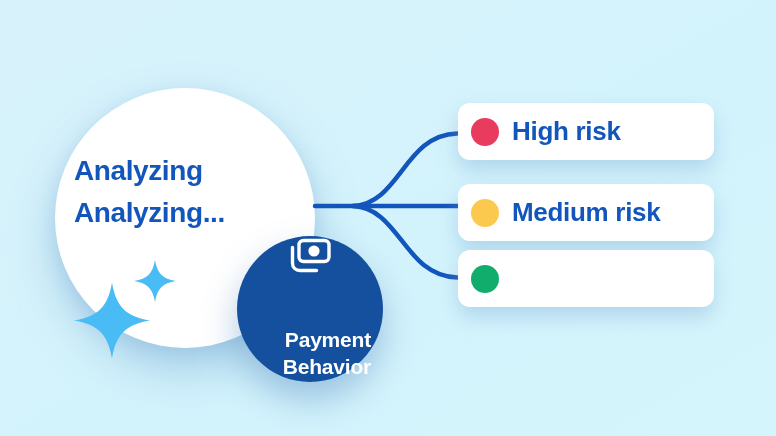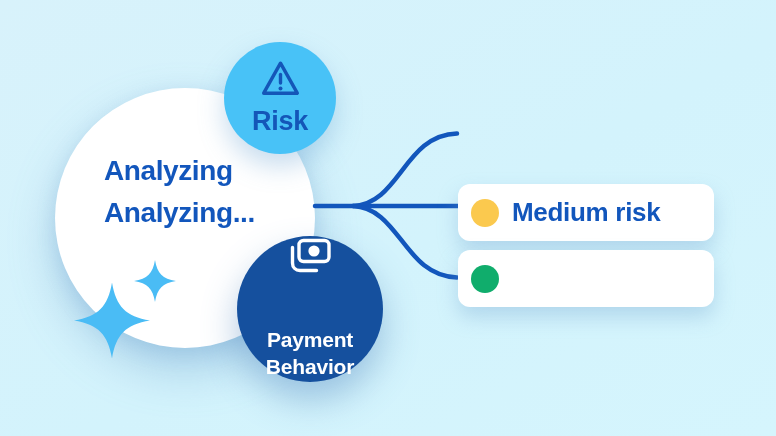--- a/index.html
+++ b/index.html
@@ -14,21 +14,21 @@
   }
 
   
   .main-circle {
     position: absolute; left: 55px; top: 88px;
     width: 260px; height: 260px; border-radius: 50%;
     background: #FFFFFF;
     box-shadow: 0 22px 45px rgba(108, 158, 205, 0.42), 0 6px 18px rgba(120, 170, 210, 0.25);
   }
   .main-circle-text {
-    position: absolute; left: 49px; top: 62px;
+    position: absolute; left: 19px; top: 62px;
     font-size: 28px; font-weight: bold; line-height: 42px;
     letter-spacing: -0.4px; color: #1256BC; white-space: nowrap;
   }
 
   
   .risk-circle {
     position: absolute; left: 224px; top: 42px;
     width: 112px; height: 112px; border-radius: 50%;
     background: #48C2F7;
     box-shadow: 0 12px 26px rgba(95, 155, 205, 0.35);
@@ -42,21 +42,21 @@
   
   .payment-circle {
     position: absolute; left: 237px; top: 236px;
     width: 146px; height: 146px; border-radius: 50%;
     background: #15509E;
     box-shadow: 0 18px 35px rgba(85, 135, 190, 0.45);
     display: flex; flex-direction: column; align-items: center; justify-content: center;
     gap: 8px;
   }
   .payment-label {
-    width: 122px; text-align: center;
+    width: 122px; text-align: right;
     font-size: 21px; font-weight: bold; line-height: 27px;
     letter-spacing: -0.2px; color: #FFFFFF; margin-top: 44px;
   }
 
   
   .sparkle { position: absolute; }
   .sparkle-big   { left: 74px;  top: 281px; width: 76px; height: 79px; }
   .sparkle-small { left: 134px; top: 259px; width: 42px; height: 44px; }
 
   
@@ -92,44 +92,40 @@
     </div>
   </div>
 
   <svg class="sparkle sparkle-big" viewBox="0 0 100 100" aria-hidden="true">
     <path d="M50,0 C55.5,32 68,44.5 100,50 C68,55.5 55.5,68 50,100 C44.5,68 32,55.5 0,50 C32,44.5 44.5,32 50,0 Z" fill="#4ABCF5"></path>
   </svg>
   <svg class="sparkle sparkle-small" viewBox="0 0 100 100" aria-hidden="true">
     <path d="M50,0 C55.5,32 68,44.5 100,50 C68,55.5 55.5,68 50,100 C44.5,68 32,55.5 0,50 C32,44.5 44.5,32 50,0 Z" fill="#4ABCF5"></path>
   </svg>
 
-  <div class="risk-circle">
-    <svg width="41" height="37" viewBox="0 0 41 37" aria-hidden="true">
-      <path d="M20.5,3.2 L37.3,33.2 L3.7,33.2 Z" fill="none" stroke="#1456B8" stroke-width="3.4" stroke-linejoin="round"></path>
-      <line x1="20.5" y1="14.5" x2="20.5" y2="23" stroke="#1456B8" stroke-width="3.4" stroke-linecap="round"></line>
-      <circle cx="20.5" cy="28.6" r="2" fill="#1456B8"></circle>
-    </svg>
-    <div class="risk-label">Risk</div>
-  </div>
 
   <div class="payment-circle">
     <svg width="44" height="36" viewBox="0 0 44 36" aria-hidden="true">
       <rect x="11" y="2.5" width="30" height="21" rx="4.5" fill="none" stroke="#FFFFFF" stroke-width="3.4"></rect>
       <circle cx="26" cy="13" r="5.6" fill="#FFFFFF"></circle>
       <path d="M4.5,9.5 L4.5,25 C4.5,29.4 7.6,32.5 12,32.5 L28.5,32.5" fill="none" stroke="#FFFFFF" stroke-width="3.4" stroke-linecap="round"></path>
     </svg>
     <div class="payment-label">Payment Behavior</div>
   </div>
 
   <svg class="connectors" viewBox="0 0 776 436" aria-hidden="true">
     <path d="M315,206 H458" fill="none" stroke="#1256BC" stroke-width="4.5" stroke-linecap="round"></path>
     <path d="M353,206 C400,204 404,135 457,133.5" fill="none" stroke="#1256BC" stroke-width="4.5" stroke-linecap="round"></path>
     <path d="M353,206 C400,208 404,276 457,277.5" fill="none" stroke="#1256BC" stroke-width="4.5" stroke-linecap="round"></path>
   </svg>
 
+  <div class="card card-1">
+    <span class="dot" style="background: rgb(232, 59, 94);"></span>
+    <span class="card-label">High risk</span>
+  </div>
   <div class="card card-2">
     <span class="dot" style="background: rgb(251, 201, 78);"></span>
     <span class="card-label">Medium risk</span>
   </div>
   <div class="card card-3">
     <span class="dot" style="background: rgb(16, 173, 108);"></span>
   </div>
 
 </div>
 

